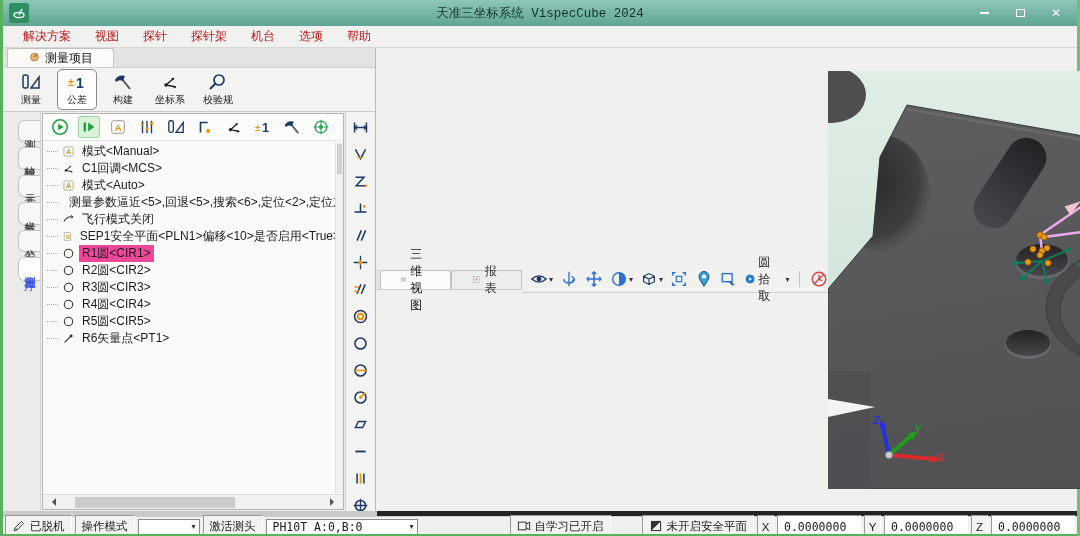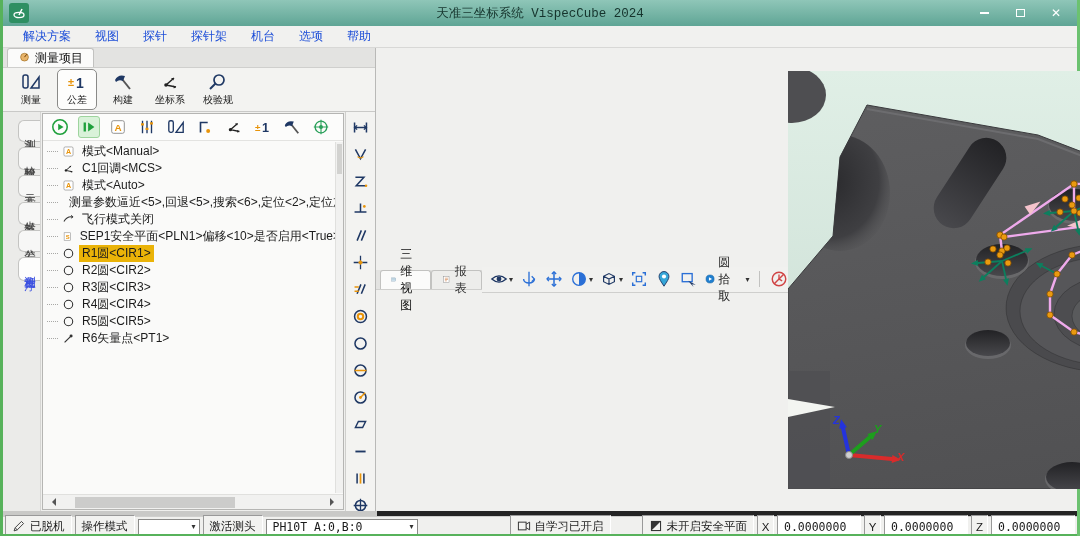--- a/index.html
+++ b/index.html
@@ -11,29 +11,29 @@
   .titlebar { height:26px; flex:0 0 26px; background:linear-gradient(#8fc6b8,#5eaę595) ; background:linear-gradient(#8fc6b8,#5fa595); display:flex; align-items:center; padding:0 6px; position:relative; }
   .titlebar .appicon { width:20px; height:20px; background:#2e8f62; border-radius:3px; display:flex; align-items:center; justify-content:center; }
   .titlebar .title { position:absolute; left:0; right:0; text-align:center; color:#15332c; font-size:12.5px;font-family:Liberation Mono, monospace; }
   .winbtns { margin-left:auto; display:flex; gap:22px; align-items:center; z-index:2; padding-right:8px; }
   .winbtn { color:#fff; width:14px; height:14px; display:flex; align-items:center; justify-content:center; cursor:default; font-size:12px; }
   .btn-min i { display:block; width:9px; border-bottom:2px solid #fff; }
   .btn-max i { display:block; width:9px; height:8px; border:1.5px solid #fff; }
 
   
   .menubar { height:22px; flex:0 0 22px; background:#f1f1ef; display:flex; align-items:center; padding-left:8px; border-bottom:1px solid #d8d8d6; }
-  .menu-item { padding:2px 12px; color:#1d4ed8; }
+  .menu-item { padding:2px 12px; color:#b91c1c; }
 
   
   .main { flex:1 1 auto; display:flex; min-height:0; }
   .left-panel { width:373px; flex:0 0 373px; display:flex; flex-direction:column; background:#efefed; border-right:1px solid #b9b9b7; }
   .right-panel { flex:1 1 auto; display:flex; flex-direction:row; min-width:0;align-items:center; }
 
   .panel-tabs { height:20px; flex:0 0 20px; background:#e3e3e1; display:flex; align-items:flex-end; padding-left:4px; border-bottom:1px solid #cfcfcd; }
-  .ptab { height:19px; display:flex; align-items:center; gap:4px; padding:0 10px; font-size:12px; color:#333; border:1px solid #c2c2c0; border-bottom:none; background:#ededeb; border-radius:3px 3px 0 0; }
+  .ptab { height:19px; display:flex; align-items:center; gap:4px; padding:0 20px; font-size:12px; color:#333; border:1px solid #c2c2c0; border-bottom:none; background:#ededeb; border-radius:3px 3px 0 0; }
   .ptab.active { background:#fbfbfa; color:#111; }
 
   
   .ribbon { height:44px; flex:0 0 44px; background:#f3f3f1; border-bottom:1px solid #c9c9c7; display:flex; align-items:center; gap:6px; padding:2px 4px 2px 8px; }
   .rbtn { display:flex; flex-direction:column; align-items:center; justify-content:center; gap:1px; padding:2px 5px; border:1px solid transparent; border-radius:5px; min-width:40px; }
   .rbtn.active { border-color:#8a8a88; background:#fdfdfc; }
   .rbtn .lbl { font-size:10px; color:#222; }
 
   .left-body { flex:1 1 auto; display:flex; min-height:0; }
   .side-tabs { width:38px; flex:0 0 38px; background:#ebebe9; display:flex; flex-direction:column; padding-top:8px; gap:5px; align-items:flex-end; border-right:1px solid #d5d5d3; }
@@ -41,21 +41,21 @@
   .stab.active { color:#3a4fe0; background:#fdfdfc; }
 
   .tree-wrap { flex:1 1 auto; display:flex; flex-direction:column; min-width:0; background:#fafaf9; border:1px solid #b5b5b3; margin:1px; position:relative; }
   .tree-toolbar { height:27px; flex:0 0 27px; display:flex; align-items:center; gap:7px; padding-left:6px; border-bottom:1px solid #e3e3e1; background:#fcfcfb; }
   .ttb { width:22px; height:22px; display:flex; align-items:center; justify-content:center; border-radius:3px; }
   .ttb.hl { background:#d9f2d9; border:1px solid #9ed49e; }
   .tree { flex:1 1 auto; overflow:hidden; padding:2px 0 0 4px; }
   .tree-row { height:17px; display:flex; align-items:center; gap:4px; white-space:nowrap; font-size:12px; color:#1c1c1c; }
   .tree-row::before { content:""; width:11px; flex:0 0 11px; border-top:1px dotted #a8a8a6; }
   .tree-row .trlabel { padding:0 3px; }
-  .tree-row.selected .trlabel { background:#eab308; }
+  .tree-row.selected .trlabel { background:#ec4899; }
   .vscroll { position:absolute; right:0; top:28px; width:8px; bottom:16px; background:#f1f1f0; border-left:1px solid #e0e0de; }
   .vscroll i { display:block; margin:2px 1px; height:30px; background:#d2d2d0; }
   .hscroll { height:15px; flex:0 0 15px; background:#f1f1f0; border-top:1px solid #e0e0de; display:flex; align-items:center; }
   .harrow { width:0; height:0; border:4px solid transparent; margin:0 5px; }
   .harrow.left { border-right-color:#555; }
   .harrow.right { border-left-color:#555; margin-left:auto; }
   .hthumb { width:160px; height:11px; background:#cccccb; margin-left:14px; }
 
   .tol-strip { width:30px; flex:0 0 30px; background:#f3f3f1; border-left:1px solid #cfcfcd; display:flex; flex-direction:column; align-items:center; gap:7px; padding-top:7px; }
 

